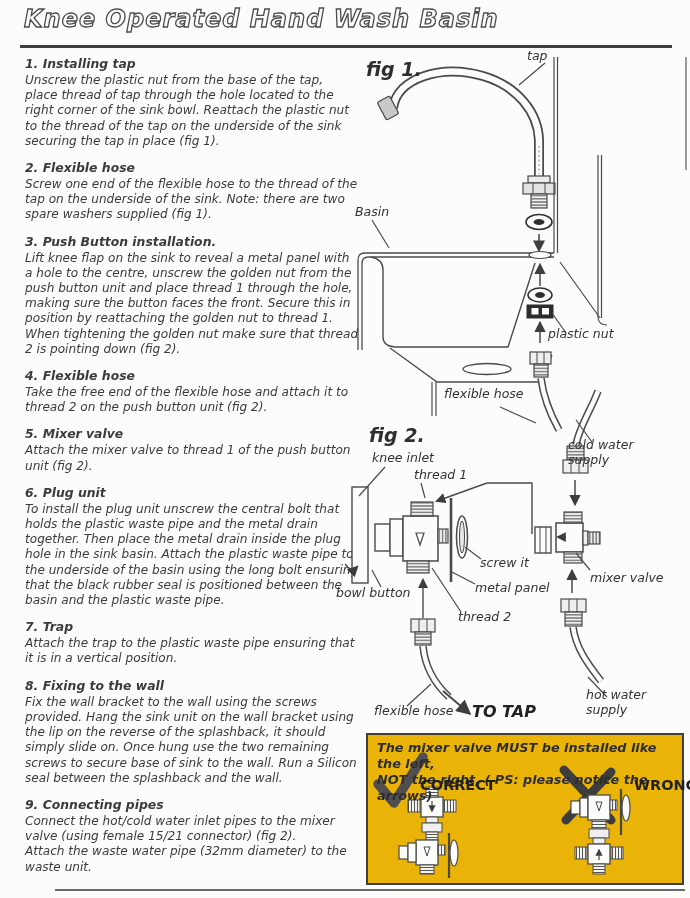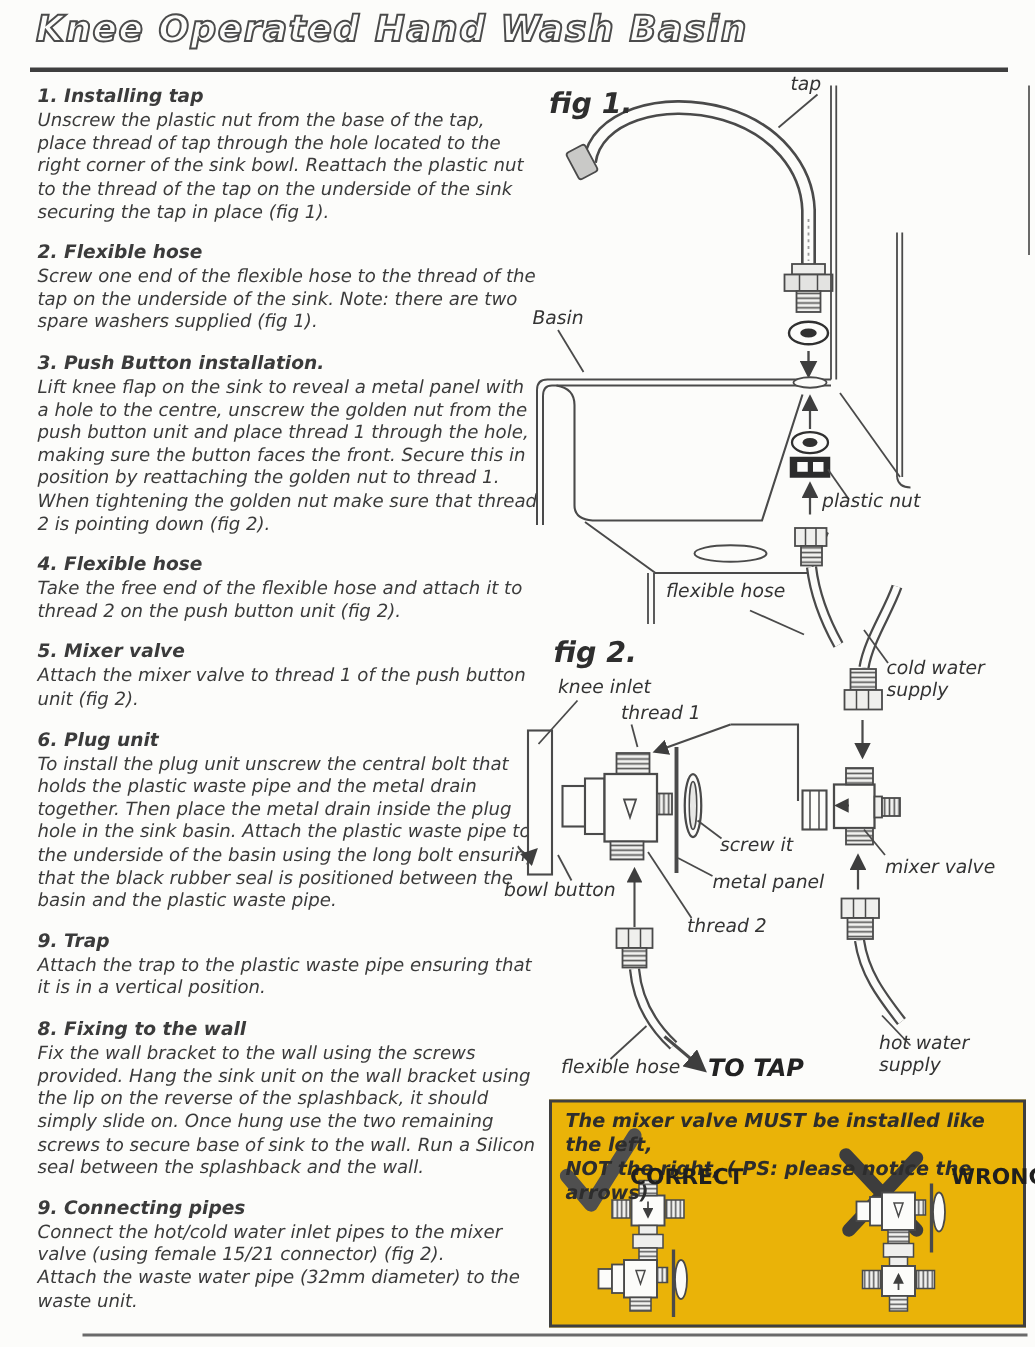--- a/index.html
+++ b/index.html
@@ -76,21 +76,21 @@
     </div>
     <div class="step">
       <div class="step-heading">5. Mixer valve</div>
       <div class="step-body">Attach the mixer valve to thread 1 of the push button unit (fig 2).</div>
     </div>
     <div class="step">
       <div class="step-heading">6. Plug unit</div>
       <div class="step-body">To install the plug unit unscrew the central bolt that holds the plastic waste pipe and the metal drain together. Then place the metal drain inside the plug hole in the sink basin. Attach the plastic waste pipe to the underside of the basin using the long bolt ensuring that the black rubber seal is positioned between the basin and the plastic waste pipe.</div>
     </div>
     <div class="step">
-      <div class="step-heading">9. Trap</div>
+      <div class="step-heading">7. Trap</div>
       <div class="step-body">Attach the trap to the plastic waste pipe ensuring that it is in a vertical position.</div>
     </div>
     <div class="step">
       <div class="step-heading">8. Fixing to the wall</div>
       <div class="step-body">Fix the wall bracket to the wall using the screws provided. Hang the sink unit on the wall bracket using the lip on the reverse of the splashback, it should simply slide on. Once hung use the two remaining screws to secure base of sink to the wall. Run a Silicon seal between the splashback and the wall.</div>
     </div>
     <div class="step">
       <div class="step-heading">9. Connecting pipes</div>
       <div class="step-body">Connect the hot/cold water inlet pipes to the mixer valve (using female 15/21 connector) (fig 2).
 Attach the waste water pipe (32mm diameter) to the waste unit.</div>
@@ -252,21 +252,21 @@
 
   <div class="figlabel" style="left:366px; top:58px;">fig 1.</div>
   <div class="ann" style="left:527px; top:49px;">tap</div>
   <div class="ann" style="left:355px; top:205px;">Basin</div>
   <div class="ann" style="left:548px; top:327px;">plastic nut</div>
   <div class="ann" style="left:444px; top:387px;">flexible hose</div>
 
   <div class="figlabel" style="left:369px; top:424px;">fig 2.</div>
   <div class="ann" style="left:372px; top:451px;">knee inlet</div>
   <div class="ann" style="left:414px; top:468px;">thread 1</div>
-  <div class="ann" style="left:591px; top:438px;">cold water
+  <div class="ann" style="left:568px; top:438px;">cold water
 supply</div>
   <div class="ann" style="left:336px; top:586px;">bowl button</div>
   <div class="ann" style="left:480px; top:556px;">screw it</div>
   <div class="ann" style="left:475px; top:581px;">metal panel</div>
   <div class="ann" style="left:590px; top:571px;">mixer valve</div>
   <div class="ann" style="left:458px; top:610px;">thread 2</div>
   <div class="ann" style="left:374px; top:704px;">flexible hose</div>
   <div class="ann bold" style="left:472px; top:705px;">TO TAP</div>
   <div class="ann" style="left:586px; top:688px;">hot water
 supply</div>

